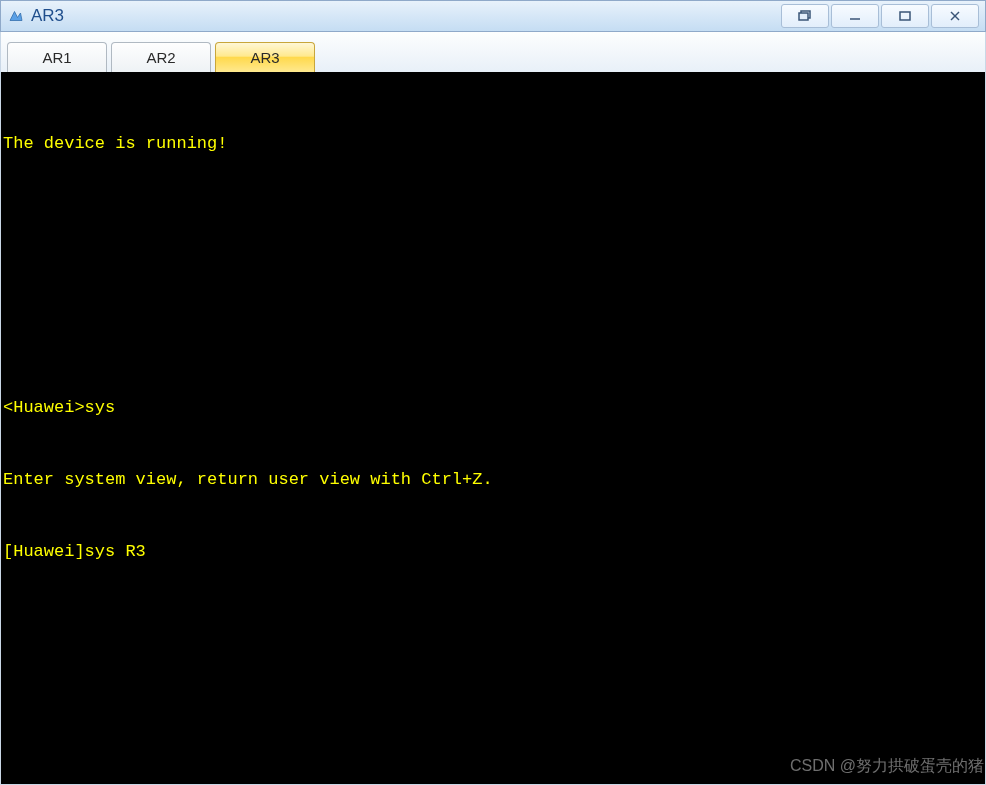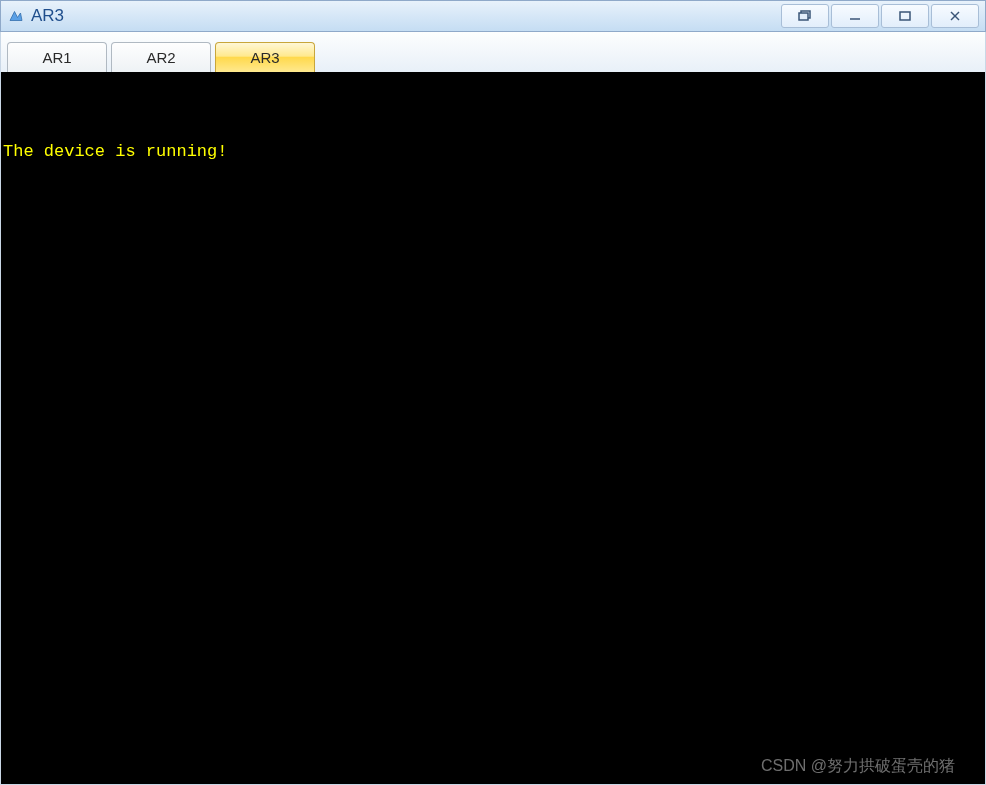--- a/index.html
+++ b/index.html
@@ -82,32 +82,32 @@
       font-weight: 500;
     }
     .terminal {
       width: 100%;
       height: calc(785px - 32px - 40px);
       background: #000;
       font-family: "Courier New", monospace;
       font-size: 17px;
       line-height: 24px;
       color: #ffff00;
-      padding: 20px 2px;
+      padding: 12px 2px;
       white-space: pre;
       overflow: hidden;
       border-left: 1px solid #c9d7e6;
       border-right: 1px solid #c9d7e6;
       border-bottom: 1px solid #c9d7e6;
       position: relative;
     }
     .term-line { display: block; }
     .watermark {
       position: absolute;
-      right: 31px;
+      right: 2px;
       bottom: 8px;
       color: rgba(200,200,200,0.55);
       font-family: "Microsoft YaHei", sans-serif;
       font-size: 16px;
       pointer-events: none;
     }
   </style>
 </head>
 <body>
 
@@ -149,20 +149,23 @@
   <span class="tab">AR2</span>
   <span class="tab active">AR3</span>
 </div>
 
 <div class="terminal">
   <span class="term-line">The device is running!</span>
   <span class="term-line"></span>
   <span class="term-line"></span>
   <span class="term-line"></span>
   <span class="term-line"></span>
+  <span class="term-line">&lt;Huawei&gt;sys</span>
+  <span class="term-line">Enter system view, return user view with Ctrl+Z.</span>
+  <span class="term-line">[Huawei]sys R3</span>
   
   
   
   
   
   
   
   
   
   

